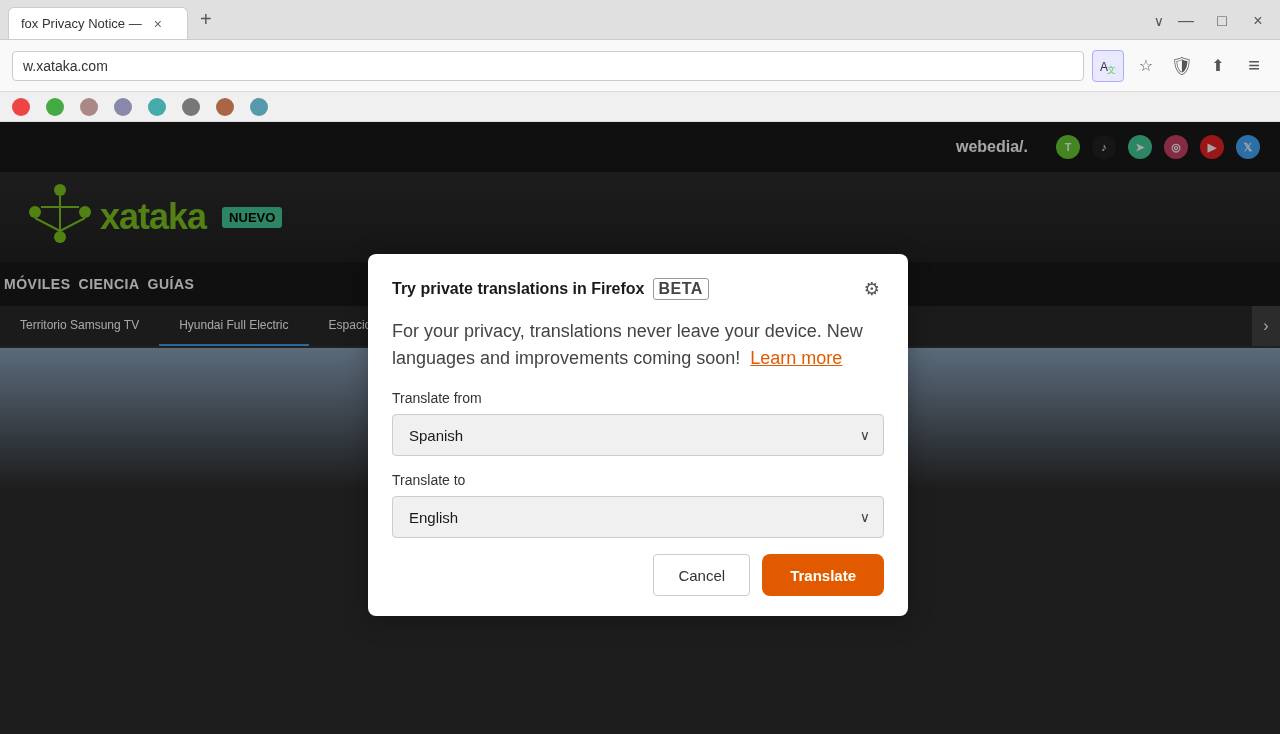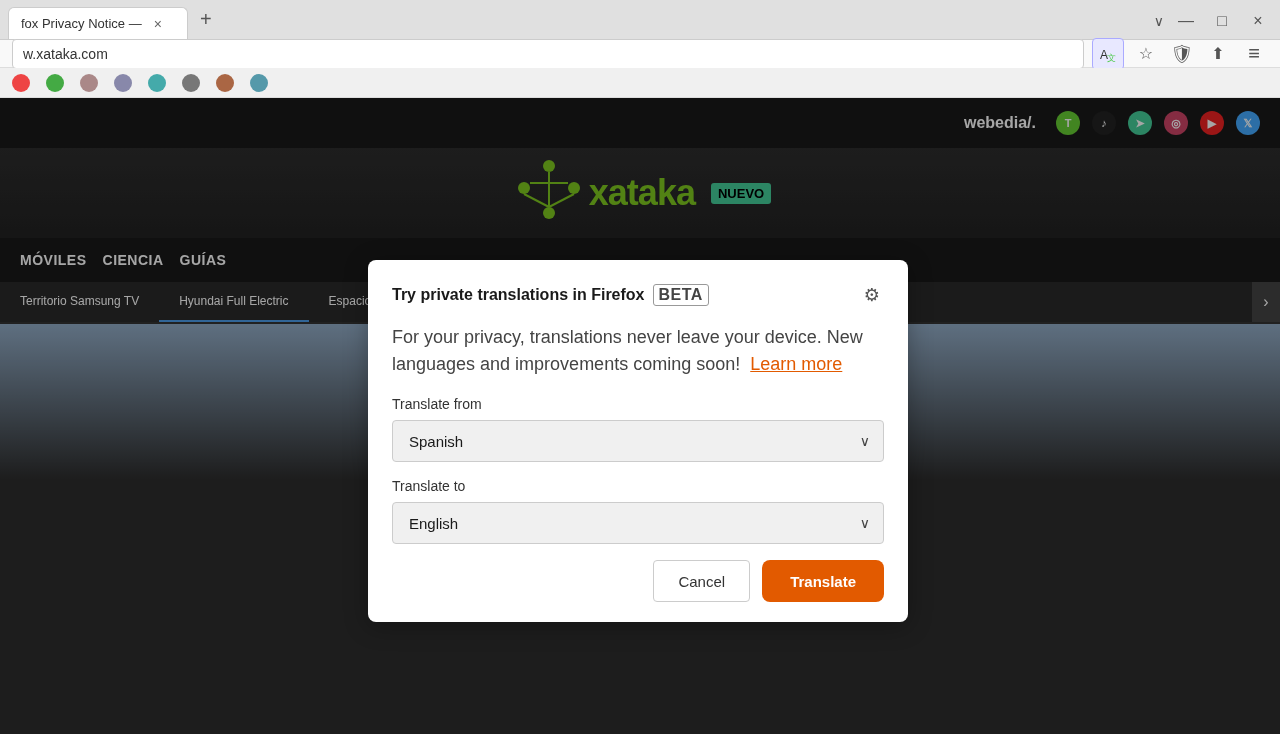--- a/index.html
+++ b/index.html
@@ -10,21 +10,21 @@
 
     
     .tab-bar { height: 40px; background: #e0e0e0; display: flex; align-items: flex-end; padding: 0 8px; gap: 4px; border-bottom: 1px solid #ccc; }
     .tab { height: 32px; background: #fff; border-radius: 6px 6px 0 0; padding: 0 12px; display: flex; align-items: center; gap: 8px; font-size: 13px; color: #333; min-width: 180px; border: 1px solid #ccc; border-bottom: none; }
     .tab-close { font-size: 14px; color: #666; cursor: pointer; margin-left: 4px; }
     .tab-new { background: transparent; border: none; font-size: 20px; color: #555; cursor: pointer; padding: 0 8px; align-self: center; }
     .tab-bar-right { margin-left: auto; display: flex; align-items: center; gap: 8px; padding-bottom: 4px; }
     .win-btn { width: 28px; height: 28px; border: none; background: transparent; font-size: 16px; cursor: pointer; color: #555; display: flex; align-items: center; justify-content: center; border-radius: 4px; }
 
     
-    .address-bar { height: 28px; background: #f9f9f9; display: flex; align-items: center; padding: 0 12px; gap: 8px; border-bottom: 1px solid #ddd; }
+    .address-bar { height: 52px; background: #f9f9f9; display: flex; align-items: center; padding: 0 12px; gap: 8px; border-bottom: 1px solid #ddd; }
     .address-input { flex: 1; height: 30px; border: 1px solid #ccc; border-radius: 4px; padding: 0 10px; font-size: 14px; background: #fff; color: #333; }
     .addr-icon { width: 28px; height: 28px; display: flex; align-items: center; justify-content: center; border-radius: 4px; cursor: pointer; font-size: 16px; color: #555; }
     .translate-icon-btn { width: 32px; height: 32px; background: #e8e8e8; border: 1px solid #ccc; border-radius: 4px; display: flex; align-items: center; justify-content: center; cursor: pointer; }
     .translate-icon-btn.active { background: #e8e8ff; border-color: #aaf; }
 
     
     .bookmarks-bar { height: 30px; background: #f0f0f0; border-bottom: 1px solid #ddd; display: flex; align-items: center; padding: 0 12px; gap: 16px; }
     .bookmark-icon { width: 20px; height: 20px; border-radius: 50%; background: #888; display: inline-block; }
 
     
@@ -36,29 +36,29 @@
       background: linear-gradient(180deg, #5b9bd5 0%, #a8c8e8 30%, #2d2d2d 60%);
     }
     .site-header {
       background: #1a1a1a;
       height: 50px;
       display: flex;
       align-items: center;
       padding: 0 20px;
       justify-content: flex-end;
     }
-    .webedia-text { color: #fff; font-size: 16px; font-weight: bold; margin-right: 20px; text-align: center; }
+    .webedia-text { color: #fff; font-size: 16px; font-weight: bold; margin-right: 28px; text-align: center; }
 
     .nav-bar {
       background: #1a1a1a;
       height: 44px;
       display: flex;
       align-items: center;
-      padding: 0 20px;
-      gap: 16px;
+      padding: 0 4px;
+      gap: 8px;
     }
     .nav-item { color: #fff; font-size: 14px; font-weight: 600; cursor: pointer; letter-spacing: 0.5px; }
 
     .strips-bar {
       background: #2a2a2a;
       height: 42px;
       display: flex;
       align-items: center;
       padding: 0 0;
       gap: 0;
@@ -80,21 +80,21 @@
 
     .social-icons { display: flex; gap: 12px; align-items: center; }
     .social-icon { width: 24px; height: 24px; background: #4caf50; border-radius: 50%; display: flex; align-items: center; justify-content: center; color: #fff; font-size: 11px; font-weight: bold; }
 
     
     .overlay { position: absolute; inset: 0; background: rgba(0,0,0,0.35); z-index: 5; }
 
     
     .translation-popup {
       position: absolute;
-      top: 162px;
+      top: 132px;
       left: 368px;
       width: 540px;
       background: #fff;
       border-radius: 8px;
       box-shadow: 0 4px 24px rgba(0,0,0,0.3);
       z-index: 10;
       padding: 20px 24px 20px 24px;
     }
 
     .popup-header { display: flex; align-items: center; justify-content: space-between; margin-bottom: 14px; }
@@ -218,21 +218,21 @@
         <div class="social-icons">
           <div class="social-icon" style="background:#6c3;">T</div>
           <div class="social-icon" style="background:#222;">♪</div>
           <div class="social-icon" style="background:#4c9;">➤</div>
           <div class="social-icon" style="background:#c46;">◎</div>
           <div class="social-icon" style="background:#e22;">▶</div>
           <div class="social-icon" style="background:#4af;">𝕏</div>
         </div>
       </div>
 
-      <div style="display:flex;align-items:center;padding:10px 20px;background:linear-gradient(180deg,#2d2d2d 0%,#222 100%);min-height:80px;justify-content:center;">
+      <div style="display:flex;align-items:center;padding:10px 20px;background:linear-gradient(180deg,#2d2d2d 0%,#222 100%);min-height:80px;">
         <svg width="80" height="70" viewBox="0 0 80 70">
           <circle cx="40" cy="55" r="6" fill="#7ec820"></circle>
           <circle cx="15" cy="30" r="6" fill="#7ec820"></circle>
           <circle cx="65" cy="30" r="6" fill="#7ec820"></circle>
           <circle cx="40" cy="8" r="6" fill="#7ec820"></circle>
           <line x1="40" y1="49" x2="15" y2="36" stroke="#7ec820" stroke-width="2"></line>
           <line x1="40" y1="49" x2="65" y2="36" stroke="#7ec820" stroke-width="2"></line>
           <line x1="40" y1="49" x2="40" y2="14" stroke="#7ec820" stroke-width="2"></line>
           <line x1="21" y1="25" x2="59" y2="25" stroke="#7ec820" stroke-width="2"></line>
         </svg>

